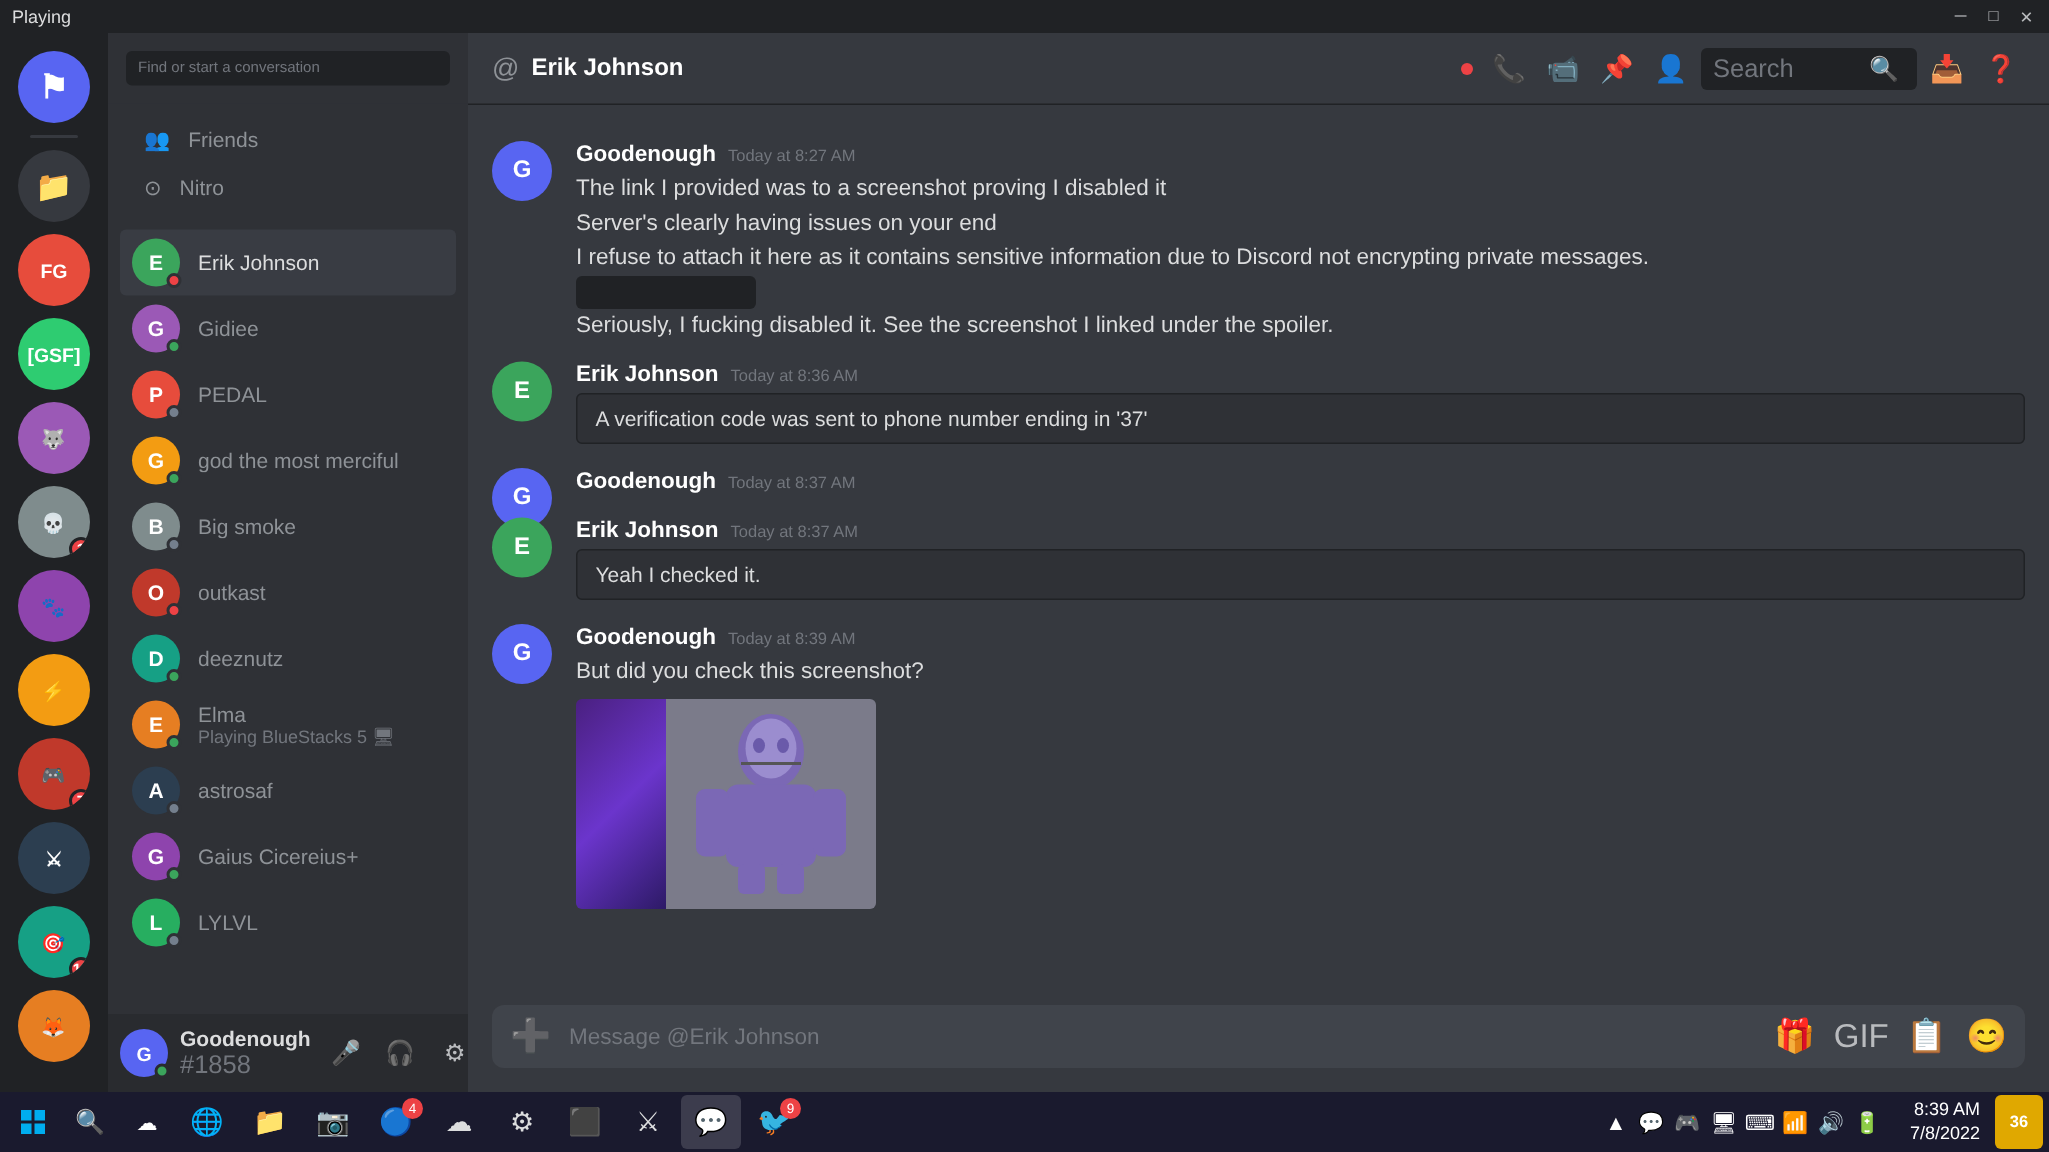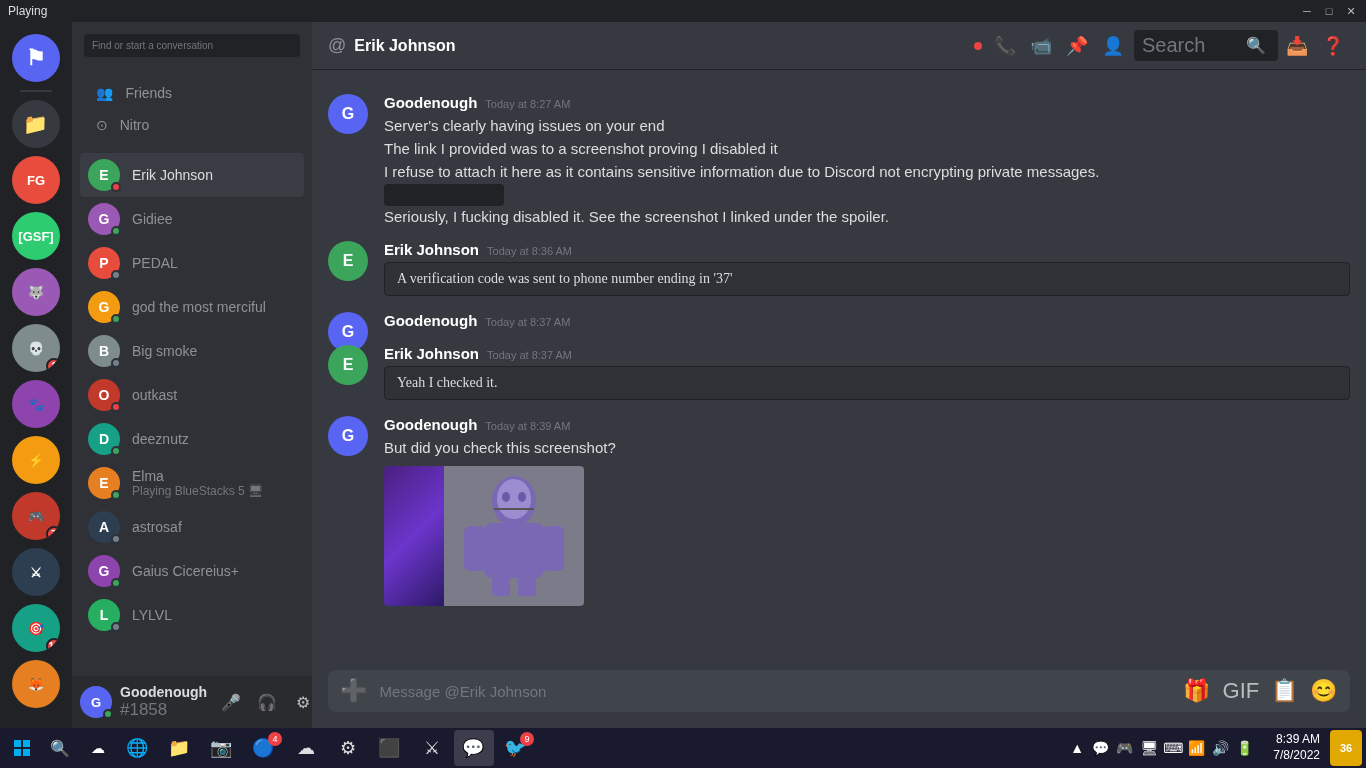--- a/index.html
+++ b/index.html
@@ -193,21 +193,21 @@
       display: flex;
       align-items: center;
       padding: 4px 8px;
       gap: 4px;
       width: 144px;
     }
     .search-bar input {
       background: transparent;
       border: none;
       color: #eab308;
-      font-size: 20px;
+      font-size: 17px;
       outline: none;
       width: 100px;
     }
     .search-bar input::placeholder { color: #72767d; }
 
     
     .messages-area {
       flex: 1;
       overflow-y: auto;
       padding: 16px 0;
@@ -241,21 +241,21 @@
       font-size: 14px;
       cursor: pointer;
       width: 120px;
       height: 22px;
     }
     .code-block {
       background: #2f3136;
       border: 1px solid #202225;
       border-radius: 4px;
       padding: 8px 12px;
-      font-family: Liberation Serif, serif;
+      font-family: Liberation Sans, sans-serif;
       font-size: 14px;
       color: #dcddde;
       white-space: pre;
       display: block;
       margin: 4px 0;
     }
     .message-image {
       margin-top: 8px;
       border-radius: 4px;
       overflow: hidden;
@@ -559,22 +559,22 @@
 
     <div class="messages-area">
 
       <div class="message-group">
         <div class="message-avatar" style="background:#5865f2;">G</div>
         <div class="message-content">
           <div class="message-header">
             <span class="message-author">Goodenough</span>
             <span class="message-timestamp">Today at 8:27 AM</span>
           </div>
+          <div class="message-text">The link I provided was to a screenshot proving I disabled it</div>
           <div class="message-text">Server's clearly having issues on your end</div>
-          <div class="message-text">The link I provided was to a screenshot proving I disabled it</div>
           <div class="message-text">I refuse to attach it here as it contains sensitive information due to Discord not encrypting private messages.</div>
           <div class="message-spoiler">&nbsp;</div>
           <div class="message-text">Seriously, I fucking disabled it. See the screenshot I linked under the spoiler.</div>
         </div>
       </div>
 
       <div class="message-group">
         <div class="message-avatar" style="background:#3ba55c;">E</div>
         <div class="message-content">
           <div class="message-header">

